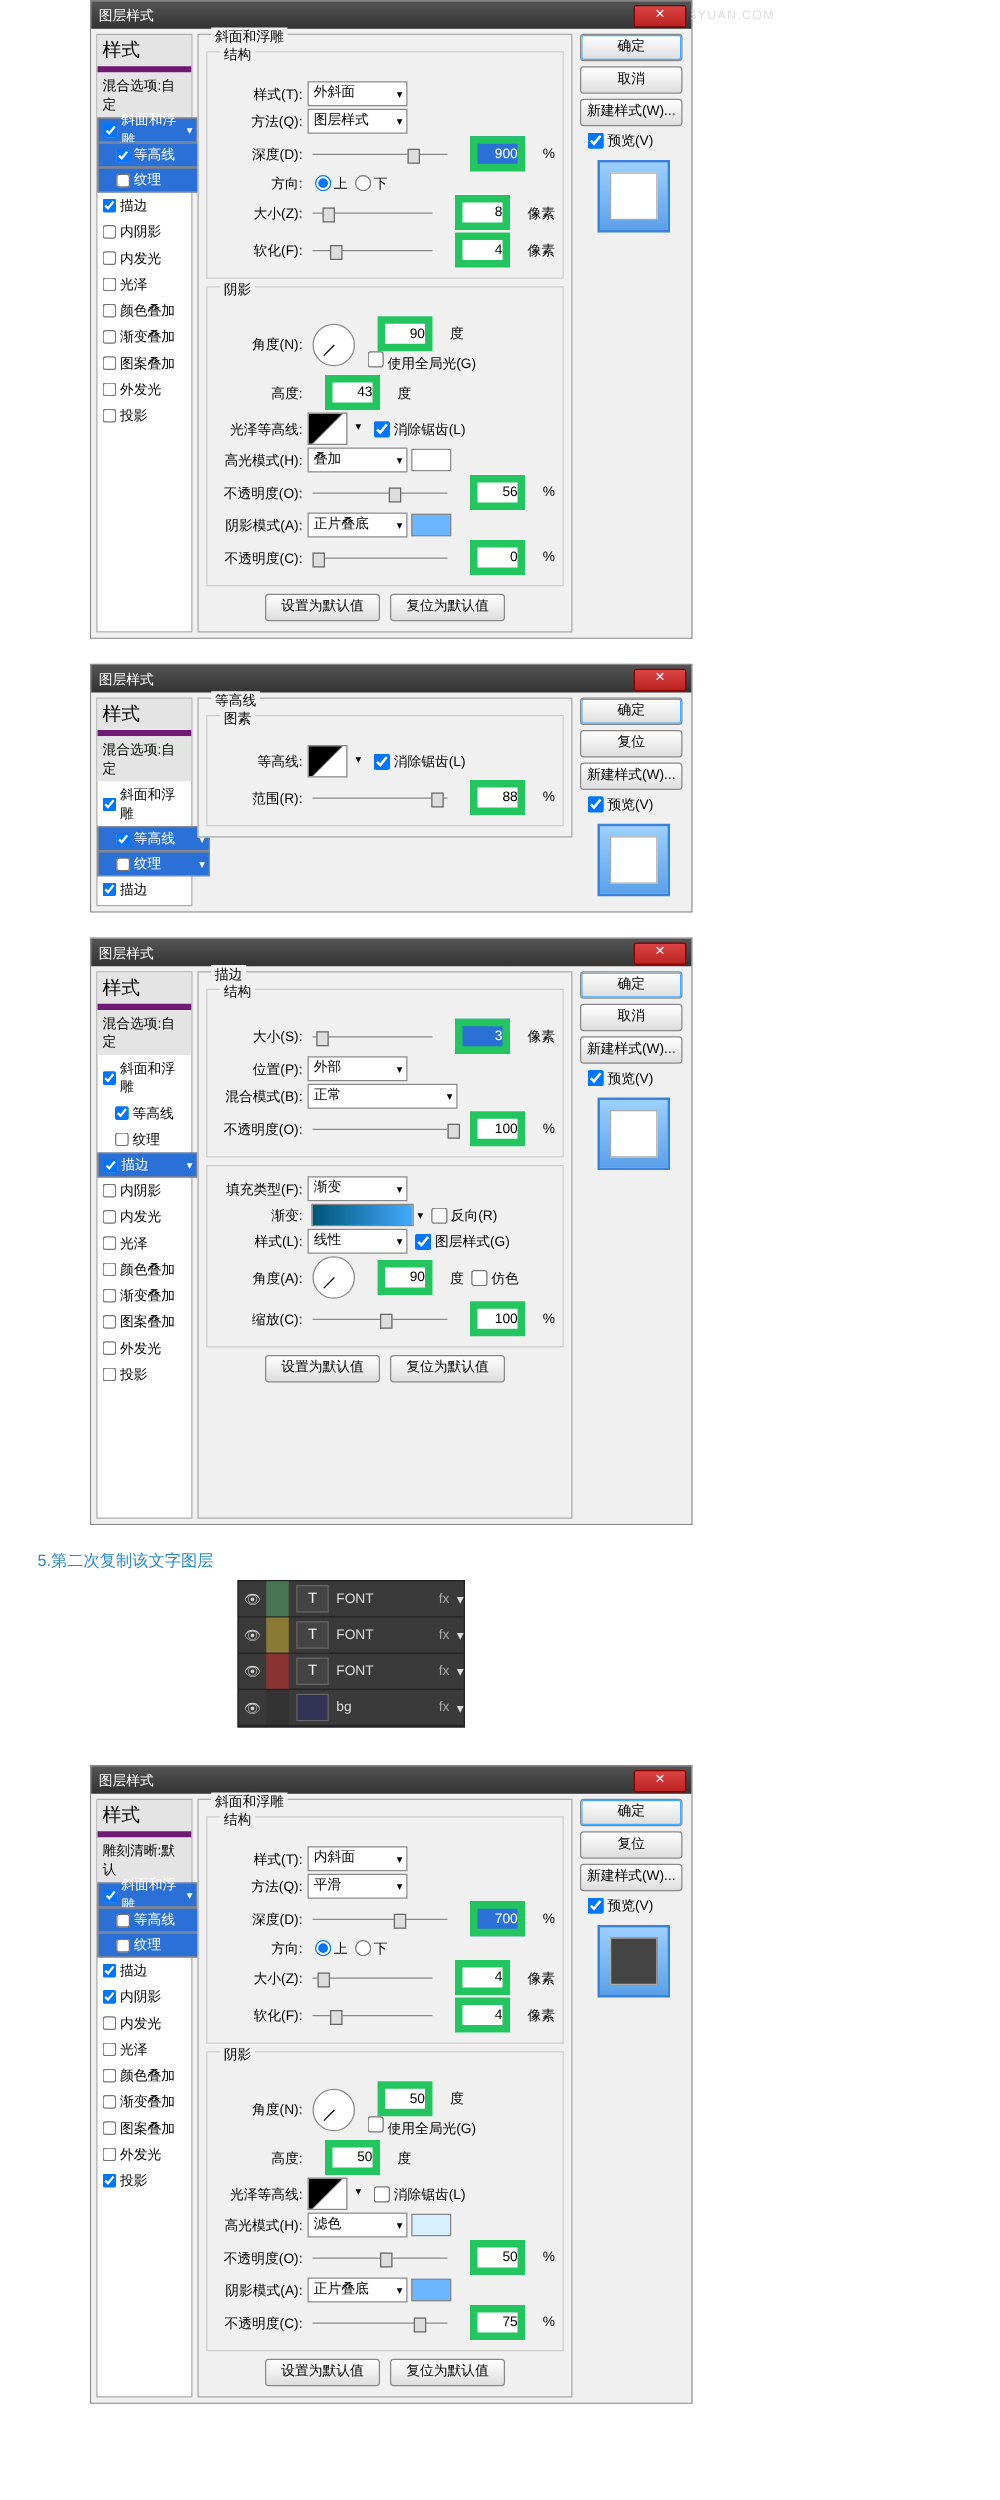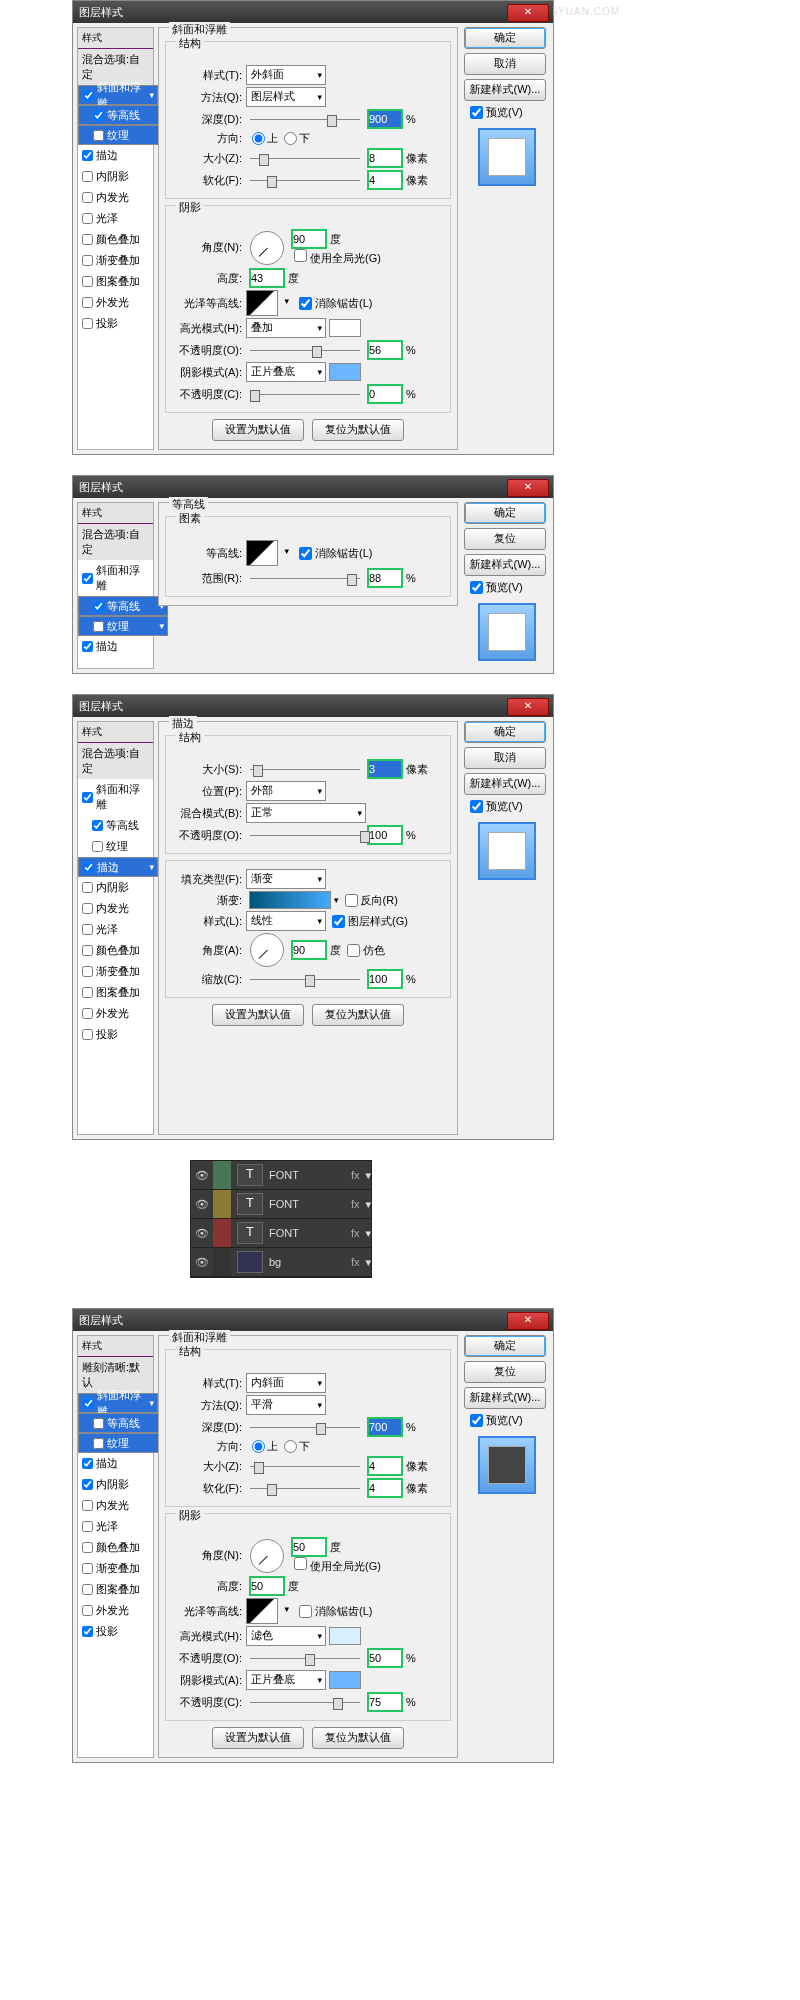--- a/index.html
+++ b/index.html
@@ -3,39 +3,39 @@
 <meta charset="utf-8">
 <style>
 body{margin:0;background:#fff;font-family:"Microsoft YaHei",SimSun,Arial,sans-serif;font-size:11px;color:#000;width:800px}
 .page{background:#fff;padding:0}
 .watermark{position:absolute;top:5px;right:180px;color:#ddd;letter-spacing:1px;font-size:10px}
 .dialog{margin:0 auto 20px 72px;width:480px;background:#f0f0f0;border:1px solid #888}
 .titlebar{height:22px;background:linear-gradient(#555,#333);color:#fff;display:flex;align-items:center;padding-left:6px;position:relative;font-size:11px}
 .titlebar .close{position:absolute;right:4px;top:3px;width:40px;height:16px;background:linear-gradient(#d44,#b22);border:1px solid #800;color:#fff;text-align:center;line-height:14px;border-radius:2px;font-size:10px}
 .dlgbody{display:flex;background:#f0f0f0;padding:4px}
 .stylelist{width:75px;border:1px solid #aaa;background:#fff;margin-right:4px;padding:0}
-.sl-head{background:#e4e4e4;padding:3px 4px;border-bottom:1px solid #701a75;font-size:10px}
+.sl-head{background:#e4e4e4;padding:3px 4px;border-bottom:5px solid #701a75;font-size:15px}
 .sl-sub{background:#e4e4e4;padding:3px 4px;font-size:11px}
 .sl-item{padding:3px 4px;display:flex;align-items:center;font-size:11px}
 .sl-item.indent{padding-left:14px}
 .sl-item.sel{background:#2a70d6;color:#fff}
 .sl-item input[type=checkbox]{margin:0 3px 0 0;width:11px;height:11px}
 .mainpanel{flex:1;display:flex;flex-direction:column;gap:4px}
 .groupbox{border:1px solid #aaa;background:#f0f0f0;padding:6px 6px 8px 6px;position:relative}
 .groupbox .gtitle{position:relative;top:-12px;left:4px;background:#f0f0f0;padding:0 3px;font-size:11px;display:inline-block}
 .innerbox{border:1px solid #ccc;padding:6px;margin-top:-8px}
 .innerbox .gtitle2{position:relative;top:-12px;left:4px;background:#f0f0f0;padding:0 3px;font-size:11px;display:inline-block}
 .row{display:flex;align-items:center;margin:2px 0;font-size:11px}
 .lbl{width:70px;text-align:right;padding-right:4px}
 .sel{border:1px solid #888;background:#fff;height:18px;padding:0 14px 0 4px;position:relative;min-width:60px;line-height:16px;font-size:11px}
 .sel::after{content:"▾";position:absolute;right:3px;top:1px;font-size:9px}
 .slider{flex:1;max-width:110px;height:14px;position:relative;margin:0 4px}
 .slider::before{content:"";position:absolute;left:0;right:0;top:7px;height:1px;background:#888}
 .slider .thumb{position:absolute;top:3px;width:8px;height:10px;background:#ddd;border:1px solid #666}
-.numbox{width:32px;height:16px;border:2px solid #22c55e;background:#fff;text-align:left;line-height:16px;margin:0 3px;font-size:11px}
+.numbox{width:32px;height:16px;border:6px solid #22c55e;background:#fff;text-align:right;line-height:16px;margin:0 14px;font-size:11px}
 .numbox.hl{background:#2a70d6;color:#fff}
 .unit{font-size:11px}
 .radio{margin:0 2px 0 6px}
 .cb{margin:0 3px 0 6px}
 .btncol{width:85px;padding-left:6px}
 .btn{display:block;width:80px;height:20px;background:linear-gradient(#fff,#ddd);border:1px solid #888;margin-bottom:4px;text-align:center;line-height:18px;font-size:11px;border-radius:3px}
 .btn.blue{box-shadow:0 0 0 1px #4af inset}
 .preview{width:54px;height:54px;border:2px solid #3a82e0;margin:8px auto;background:linear-gradient(#9cd0ff,#5aa0e8);position:relative}
 .preview::after{content:"";position:absolute;inset:8px;background:#fff;border:1px solid #aaa}
 .preview.dark::after{background:#444}
@@ -422,20 +422,21 @@
 <span class="btn">新建样式(W)...</span>
 <div class="row">
             <input type="checkbox" checked="" class="cb" style="">
             <span>预览(V)</span>
           </div>
 <div class="preview"></div>
 </div>
 </div>
 </div>
 
+<div class="caption">5.第二次复制该文字图层</div>
 <div class="layers">
 <div class="layer g">
         <span class="eye">👁</span>
         <span class="col"></span>
         <span class="thumb">T</span>
         <span>FONT</span>
         <span class="fx">fx</span>
         <span>▾</span>
       </div>
 <div class="layer y">

